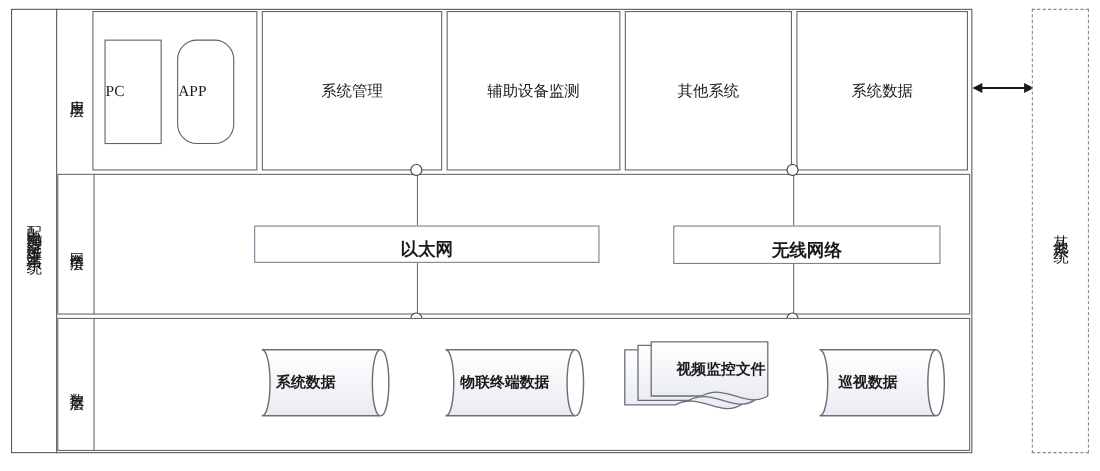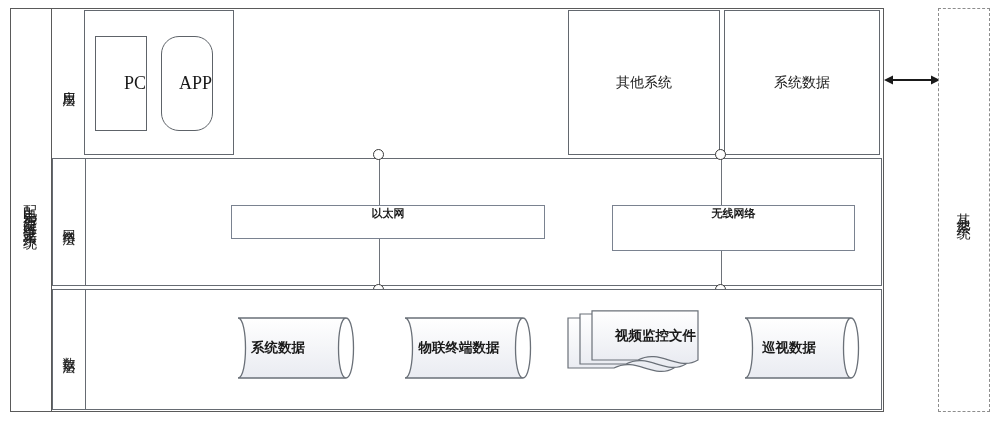--- a/index.html
+++ b/index.html
@@ -60,31 +60,31 @@
   .app-box {
     border: 1.4px solid #63686f;
     background: #ffffff;
     display: flex; align-items: center; justify-content: center;
     font-size: 14px;
     font-family: "DejaVu Sans", "Liberation Sans", sans-serif;
   }
   .sub-box {
     border: 1.2px solid #5e6369;
     background: #ffffff;
-    display: flex; align-items: center; justify-content: flex-end;
-    font-size: 18px;
+    display: flex; align-items: center; justify-content: flex-start;
+    font-size: 14px;
     font-family: "Liberation Serif", "DejaVu Serif", serif;
   }
 
   
   .net-box {
     border: 1.3px solid #7a8290;
     background: #ffffff;
-    display: flex; align-items: flex-start; justify-content: center;
-    font-size: 11px;
+    display: flex; align-items: flex-end; justify-content: center;
+    font-size: 16px;
     font-weight: bold;
     font-family: "DejaVu Sans", "Liberation Sans", sans-serif;
   }
 
   
   .vline { width: 0; border-left: 1.4px solid #6e737a; }
   .node {
     width: 11px; height: 11px; border-radius: 50%;
     border: 1.4px solid #3a3a3a; background: #ffffff;
   }
@@ -128,21 +128,27 @@
 
   <div class="abs app-box" style="left:84px; top:10px; width:150px; height:145px;">
     <div class="abs sub-box" style="left:10px; top:25px; width:52px; height:95px;">
       <span>PC</span>
     </div>
     <div class="abs sub-box" style="left:76px; top:25px; width:52px; height:95px;border-radius:18px;">
       <span>APP</span>
     </div>
   </div>
 
-
+  <div class="abs app-box" style="left:238px; top:10px; width:164px; height:145px;">
+    <span>系统管理</span>
+  </div>
+
+  <div class="abs app-box" style="left:406px; top:10px; width:158px; height:145px;">
+    <span>辅助设备监测</span>
+  </div>
 
   <div class="abs app-box" style="left:568px; top:10px; width:152px; height:145px;">
     <span>其他系统</span>
   </div>
 
   <div class="abs app-box" style="left:724px; top:10px; width:156px; height:145px;">
     <span>系统数据</span>
   </div>
 
   <div class="abs layer-band" style="left:52px; top:158px; width:830px; height:128px;"></div>
@@ -152,21 +158,21 @@
   </div>
 
   <div class="abs vline" style="left:379px; top:155px; height:52px;"></div>
   <div class="abs vline" style="left:379px; top:238px; height:52px;"></div>
   <div class="abs net-box" style="left:231px; top:205px; width:314px; height:34px;">
     <span>以太网</span>
   </div>
 
   <div class="abs vline" style="left:721px; top:155px; height:52px;"></div>
   <div class="abs vline" style="left:721px; top:240px; height:50px;"></div>
-  <div class="abs net-box" style="left:612px; top:205px; width:243px; height:46px;">
+  <div class="abs net-box" style="left:612px; top:205px; width:243px; height:35px;">
     <span>无线网络</span>
   </div>
 
   <div class="abs node" style="left:373px; top:149px;"></div>
   <div class="abs node" style="left:373px; top:284px;"></div>
   <div class="abs node" style="left:715px; top:149px;"></div>
   <div class="abs node" style="left:715px; top:284px;"></div>
 
   <div class="abs layer-band" style="left:52px; top:289px; width:830px; height:121px;"></div>
   <div class="abs" style="left:52px; top:289px; width:34px; height:121px; border-right:1.4px solid #666b72;"></div>

